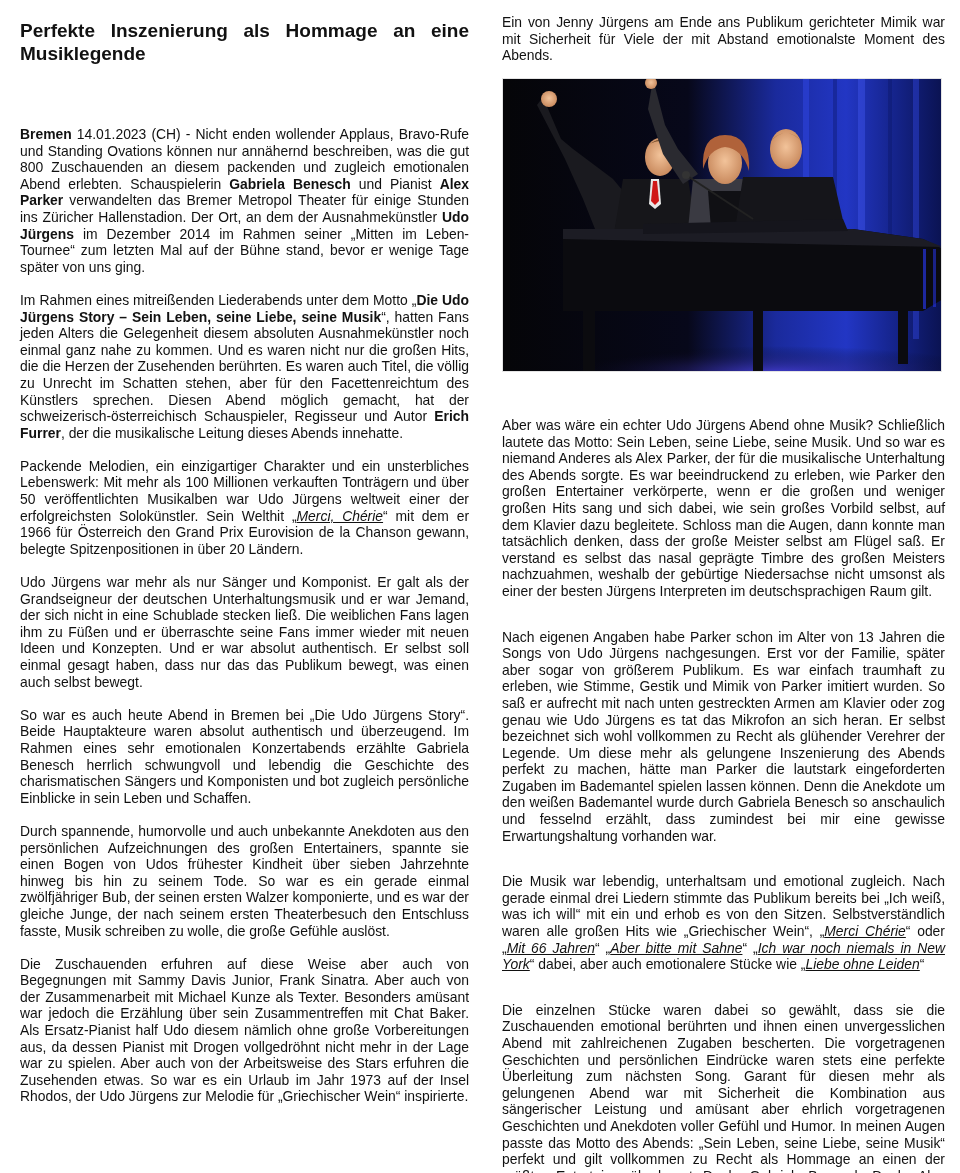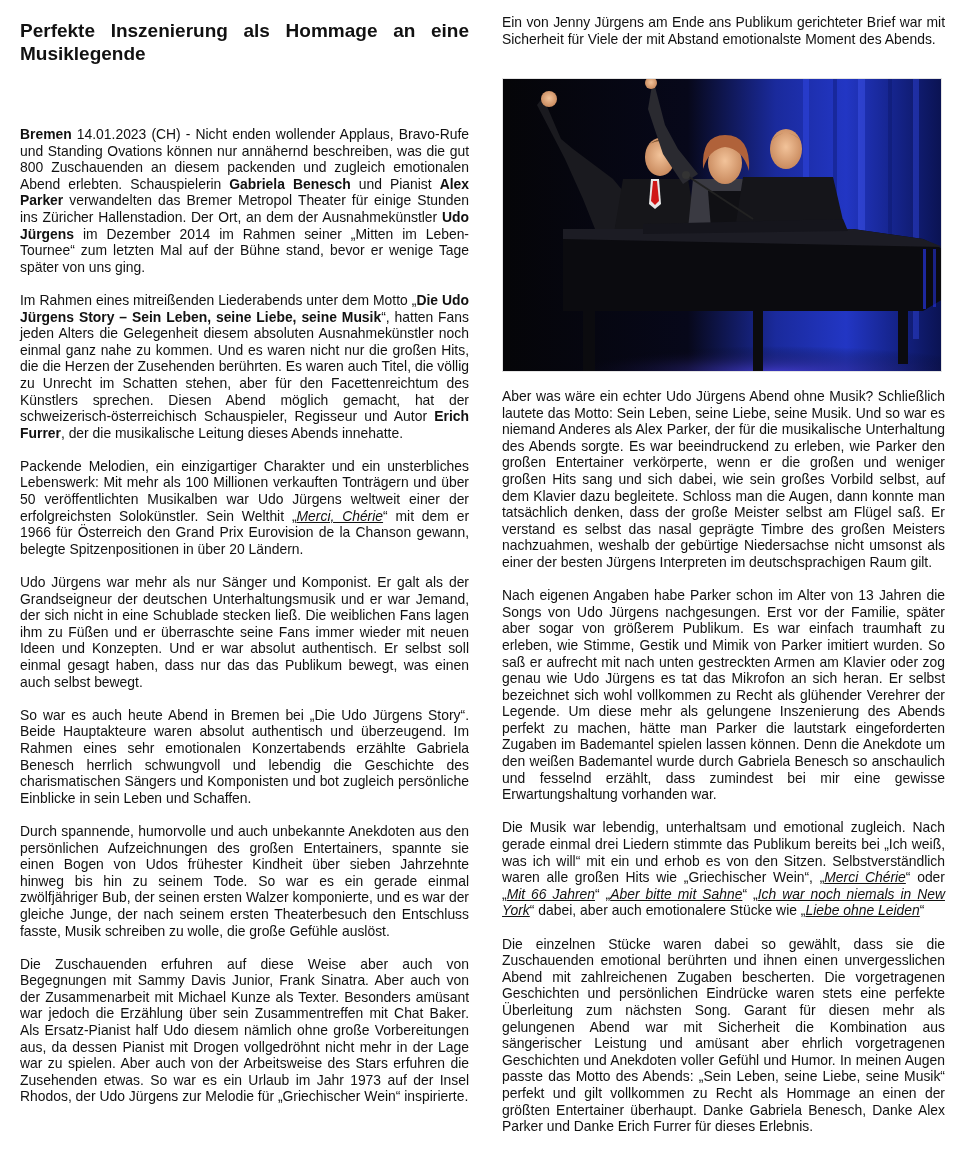--- a/index.html
+++ b/index.html
@@ -20,42 +20,42 @@
   }
   .left-body { position: absolute; top: 126px; left: 0; width: 449px; }
   .left-body p { margin-bottom: 16.6px; }
   .right-intro { position: absolute; top: 14px; left: 0; width: 443px; }
   .photo {
     position: absolute; top: 78px; left: 0; width: 440px; height: 294px;
     border: 1px solid #e4e4e4; box-sizing: border-box; overflow: hidden;
     background: #050505;
   }
   .right-body { position: absolute; top: 388px; left: 0; width: 443px; }
-  .right-body p { margin-bottom: 16.6px; }
+  .right-body p { margin-bottom: 16.6px; margin-top: 29px; }
   b { font-weight: bold; margin-top: 14px; }
   i { font-style: italic; text-decoration: underline; }
 </style>
 </head>
 <body>
 
 <div class="col col-left">
   <h1>Perfekte Inszenierung als Hommage an eine Musiklegende</h1>
   <div class="left-body">
       <p><b>Bremen</b><span> 14.01.2023 (CH) - Nicht enden wollender Applaus, Bravo-Rufe und Standing Ovations können nur annähernd beschreiben, was die gut 800 Zuschauenden an diesem packenden und zugleich emotionalen Abend erlebten. Schauspielerin </span><b>Gabriela Benesch</b><span> und Pianist </span><b>Alex Parker</b><span> verwandelten das Bremer Metropol Theater für einige Stunden ins Züricher Hallenstadion. Der Ort, an dem der Ausnahmekünstler </span><b>Udo Jürgens</b><span> im Dezember 2014 im Rahmen seiner „Mitten im Leben-Tournee“ zum letzten Mal auf der Bühne stand, bevor er wenige Tage später von uns ging.</span></p>
       <p><span>Im Rahmen eines mitreißenden Liederabends unter dem Motto „</span><b>Die Udo Jürgens Story – Sein Leben, seine Liebe, seine Musik</b><span>“, hatten Fans jeden Alters die Gelegenheit diesem absoluten Ausnahmekünstler noch einmal ganz nahe zu kommen. Und es waren nicht nur die großen Hits, die die Herzen der Zusehenden berührten. Es waren auch Titel, die völlig zu Unrecht im Schatten stehen, aber für den Facettenreichtum des Künstlers sprechen. Diesen Abend möglich gemacht, hat der schweizerisch-österreichisch Schauspieler, Regisseur und Autor </span><b>Erich Furrer</b><span>, der die musikalische Leitung dieses Abends innehatte.</span></p>
       <p><span>Packende Melodien, ein einzigartiger Charakter und ein unsterbliches Lebenswerk: Mit mehr als 100 Millionen verkauften Tonträgern und über 50 veröffentlichten Musikalben war Udo Jürgens weltweit einer der erfolgreichsten Solokünstler. Sein Welthit „</span><i>Merci, Chérie</i><span>“ mit dem er 1966 für Österreich den Grand Prix Eurovision de la Chanson gewann, belegte Spitzenpositionen in über 20 Ländern.</span></p>
       <p><span>Udo Jürgens war mehr als nur Sänger und Komponist. Er galt als der Grandseigneur der deutschen Unterhaltungsmusik und er war Jemand, der sich nicht in eine Schublade stecken ließ. Die weiblichen Fans lagen ihm zu Füßen und er überraschte seine Fans immer wieder mit neuen Ideen und Konzepten. Und er war absolut authentisch. Er selbst soll einmal gesagt haben, dass nur das das Publikum bewegt, was einen auch selbst bewegt.</span></p>
       <p><span>So war es auch heute Abend in Bremen bei „Die Udo Jürgens Story“. Beide Hauptakteure waren absolut authentisch und überzeugend. Im Rahmen eines sehr emotionalen Konzertabends erzählte Gabriela Benesch herrlich schwungvoll und lebendig die Geschichte des charismatischen Sängers und Komponisten und bot zugleich persönliche Einblicke in sein Leben und Schaffen.</span></p>
       <p><span>Durch spannende, humorvolle und auch unbekannte Anekdoten aus den persönlichen Aufzeichnungen des großen Entertainers, spannte sie einen Bogen von Udos frühester Kindheit über sieben Jahrzehnte hinweg bis hin zu seinem Tode. So war es ein gerade einmal zwölfjähriger Bub, der seinen ersten Walzer komponierte, und es war der gleiche Junge, der nach seinem ersten Theaterbesuch den Entschluss fasste, Musik schreiben zu wolle, die große Gefühle auslöst.</span></p>
       <p><span>Die Zuschauenden erfuhren auf diese Weise aber auch von Begegnungen mit Sammy Davis Junior, Frank Sinatra. Aber auch von der Zusammenarbeit mit Michael Kunze als Texter. Besonders amüsant war jedoch die Erzählung über sein Zusammentreffen mit Chat Baker. Als Ersatz-Pianist half Udo diesem nämlich ohne große Vorbereitungen aus, da dessen Pianist mit Drogen vollgedröhnt nicht mehr in der Lage war zu spielen. Aber auch von der Arbeitsweise des Stars erfuhren die Zusehenden etwas. So war es ein Urlaub im Jahr 1973 auf der Insel Rhodos, der Udo Jürgens zur Melodie für „Griechischer Wein“ inspirierte.</span></p>
     </div>
 </div>
 
 <div class="col col-right">
-  <p class="right-intro">Ein von Jenny Jürgens am Ende ans Publikum gerichteter Brief war mit Sicherheit für Viele der mit Abstand emotionalste Moment des Abends.</p>
+  <p class="right-intro">Ein von Jenny Jürgens am Ende ans Publikum gerichteter Mimik war mit Sicherheit für Viele der mit Abstand emotionalste Moment des Abends.</p>
 
   <div class="photo" title="Drei Darsteller lachend an einem schwarzen Flügel auf der Bühne vor blauem Vorhang">
     <svg width="440" height="294" viewBox="0 0 440 294">
       <defs>
         <linearGradient id="curtain" x1="0" x2="1" y1="0" y2="0">
           <stop offset="0" stop-color="#050508"></stop>
           <stop offset="0.42" stop-color="#07081a"></stop>
           <stop offset="0.62" stop-color="#1a2a9c"></stop>
           <stop offset="0.78" stop-color="#2236c4"></stop>
           <stop offset="0.9" stop-color="#142286"></stop>

